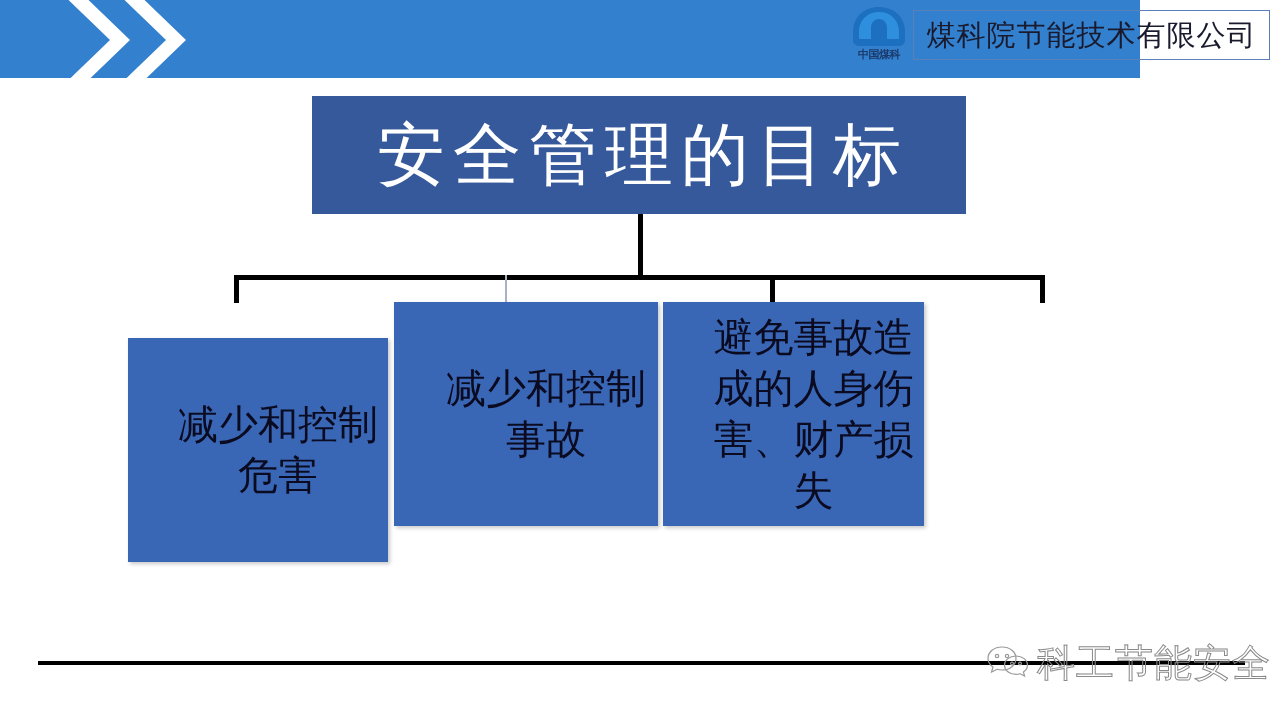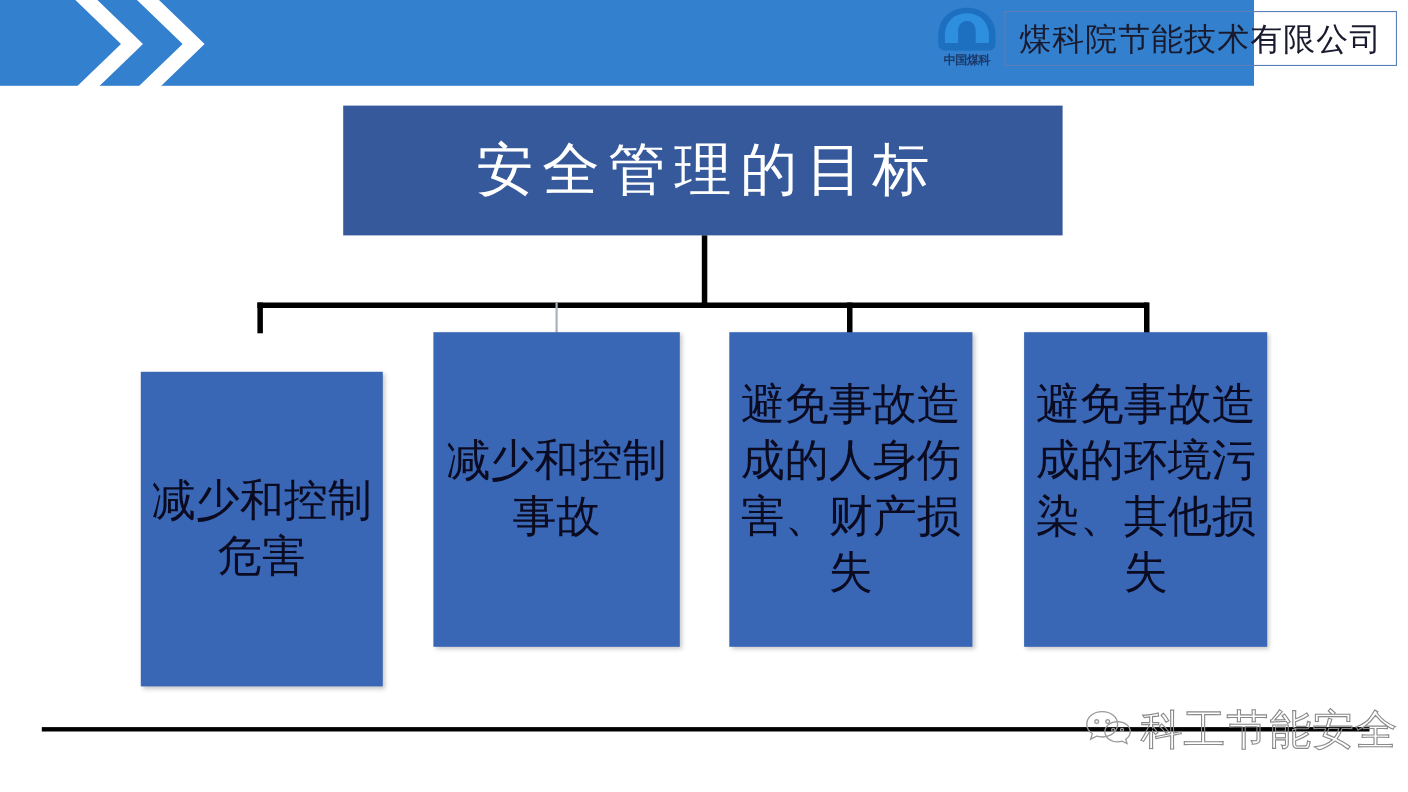--- a/index.html
+++ b/index.html
@@ -93,21 +93,21 @@
     top: 96px;
     width: 654px;
     height: 118px;
     background: #35599B;
     display: flex;
     align-items: center;
     justify-content: center;
   }
   .title-text {
     font-family: "DejaVu Serif", "Liberation Serif", serif;
-    font-size: 52px;
+    font-size: 68px;
     color: #ffffff;
     letter-spacing: 8px;
     white-space: nowrap;
     line-height: 1;
     text-indent: 8px;
   }
 
   
   .conn {
     position: absolute;
@@ -135,26 +135,27 @@
   
   .conn-drop-1 { left: 234px; top: 275px; width: 5px; height: 28px; }
   .conn-drop-2 { left: 505px; top: 275px; width: 2px; height: 28px; }
   .conn-drop-3 { left: 770px; top: 275px; width: 5px; height: 28px; }
   .conn-drop-4 { left: 1040px; top: 275px; width: 5px; height: 28px; }
 
   
   .leaf {
     position: absolute;
     top: 302px;
-    height: 286px;
+    height: 224px;
     background: #3A67B5;
     display: flex;
     align-items: center;
     justify-content: center;
     box-shadow: 2px 2px 4px rgba(0,0,0,0.22);
+    padding-left: 40px;
   }
   .leaf-text {
     font-size: 40px;
     color: #0A0A20;
     line-height: 51px;
     text-align: center;
     width: 100%;
     padding: 0 6px;
     box-sizing: border-box;
     word-break: break-all;
@@ -234,23 +235,20 @@
   <div class="conn conn-drop-4"></div>
 
   <div class="leaf leaf-1">
     <span class="leaf-text">减少和控制危害</span>
   </div>
   <div class="leaf leaf-2">
     <span class="leaf-text">减少和控制事故</span>
   </div>
   <div class="leaf leaf-3">
     <span class="leaf-text">避免事故造成的人身伤害、财产损失</span>
-  </div>
-  <div class="leaf leaf-4">
-    <span class="leaf-text">避免事故造成的环境污染、其他损失</span>
   </div>
 
   <div class="footer-rule"></div>
   <div class="footer-watermark">
     <svg class="wechat-icon" viewBox="0 0 46 40">
       <path d="M17 4 C9 4 3 9 3 15.5 C3 19 5 22 8 24 L6.5 29 L12 26.3 C13.6 26.8 15.3 27 17 27 C25 27 31 22 31 15.5 C31 9 25 4 17 4 Z" fill="none" stroke="#9A9A9A" stroke-width="1.2"></path>
       <circle cx="12" cy="13" r="1.7" fill="none" stroke="#9A9A9A" stroke-width="1.2"></circle>
       <circle cx="22" cy="13" r="1.7" fill="none" stroke="#9A9A9A" stroke-width="1.2"></circle>
       <path d="M31 13 C24.5 13 19.5 17 19.5 22.2 C19.5 27.4 24.5 31.4 31 31.4 C32.4 31.4 33.8 31.2 35.1 30.8 L39.6 33 L38.4 29 C41 27.2 42.5 24.8 42.5 22.2 C42.5 17 37.5 13 31 13 Z" fill="none" stroke="#9A9A9A" stroke-width="1.2"></path>
       <circle cx="27" cy="20.5" r="1.4" fill="none" stroke="#9A9A9A" stroke-width="1.2"></circle>

